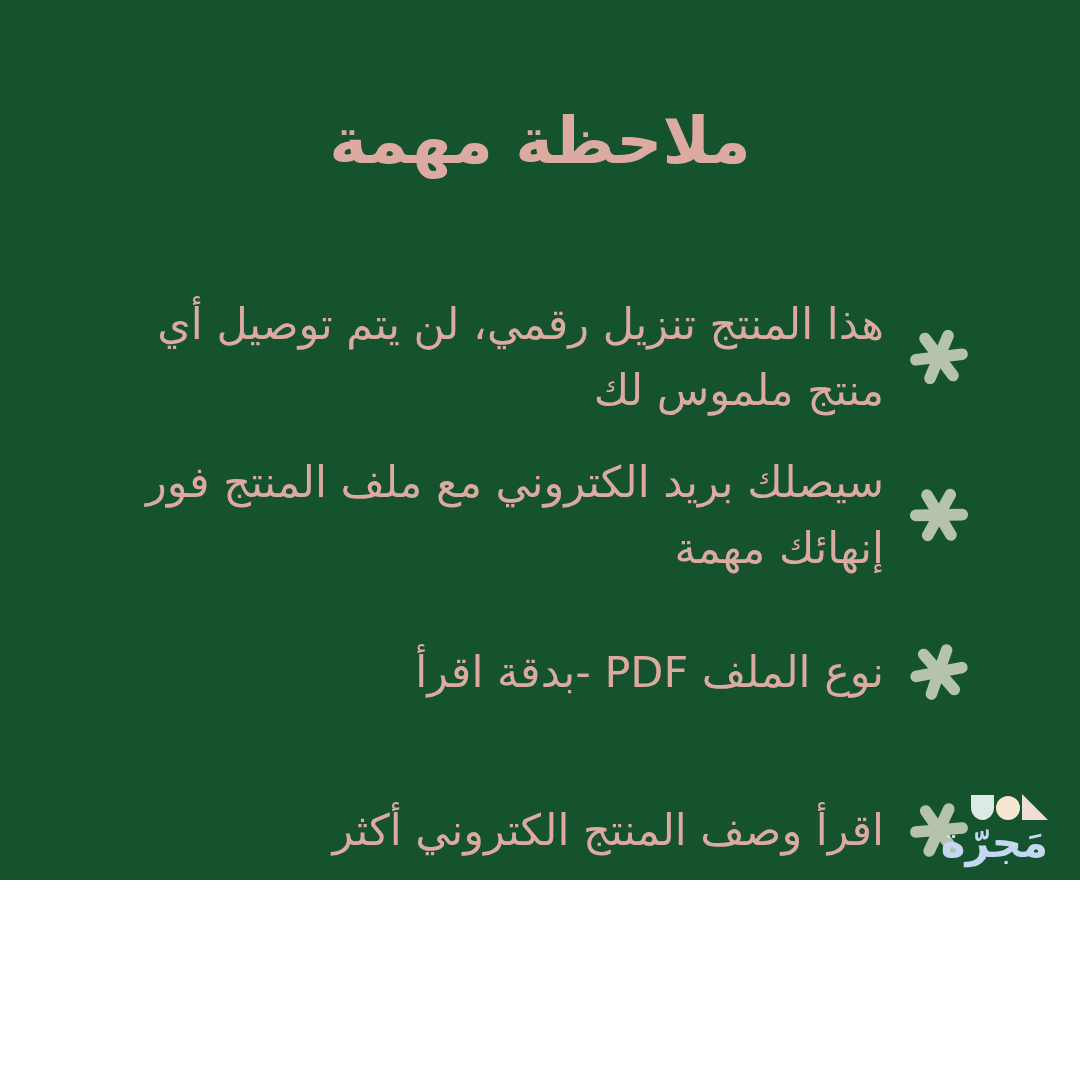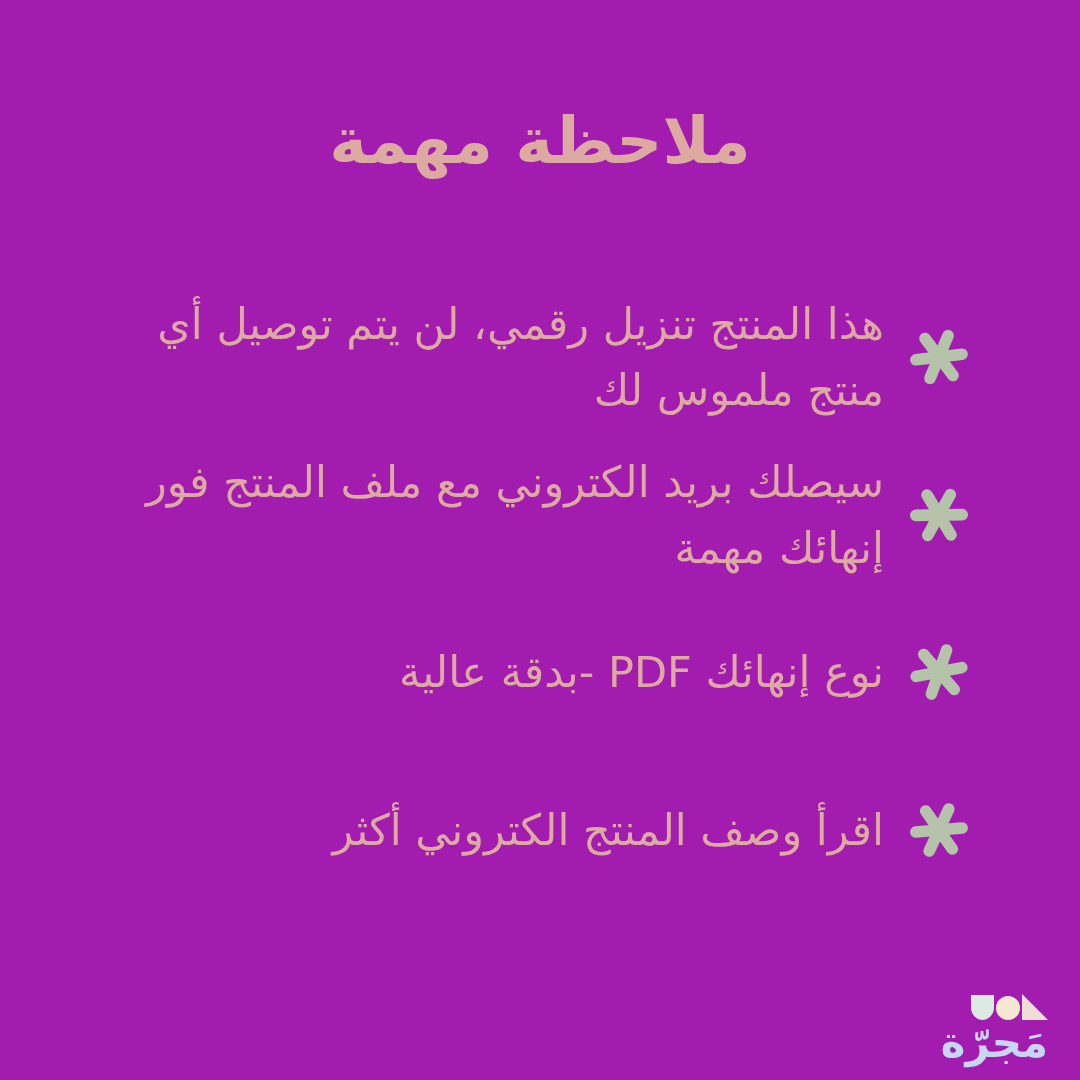--- a/index.html
+++ b/index.html
@@ -3,22 +3,22 @@
 <meta charset="utf-8">
 <style>
   html, body {
     margin: 0;
     padding: 0;
     font-family: "DejaVu Sans", sans-serif;
   }
   .canvas {
     position: relative;
     width: 1080px;
-    height: 1080px;
-    background: #a21caf;
+    height: 880px;
+    background: #14532d;
     overflow: hidden;
     direction: rtl;
   }
   .page-title {
     position: absolute;
     top: 104px;
     left: 0;
     right: 0;
     margin: 0;
     text-align: center;
@@ -133,21 +133,21 @@
   <div class="bullet bullet-3">
     <span class="flower">
       <svg viewBox="0 0 60 60" aria-hidden="true">
         <g stroke="#b5c3ab" stroke-width="12" stroke-linecap="round" transform="rotate(4 30 30)">
           <line x1="53.2" y1="23.8" x2="6.8" y2="36.2"></line>
           <line x1="36.2" y1="6.8" x2="23.8" y2="53.2"></line>
           <line x1="13.0" y1="13.0" x2="47.0" y2="47.0"></line>
         </g>
       </svg>
     </span>
-    <p class="note-text">نوع إنهائك PDF -بدقة عالية</p>
+    <p class="note-text">نوع الملف PDF -بدقة اقرأ</p>
   </div>
 
   <div class="bullet bullet-4">
     <span class="flower">
       <svg viewBox="0 0 60 60" aria-hidden="true">
         <g stroke="#b5c3ab" stroke-width="12" stroke-linecap="round" transform="rotate(10 30 30)">
           <line x1="53.2" y1="23.8" x2="6.8" y2="36.2"></line>
           <line x1="36.2" y1="6.8" x2="23.8" y2="53.2"></line>
           <line x1="13.0" y1="13.0" x2="47.0" y2="47.0"></line>
         </g>

